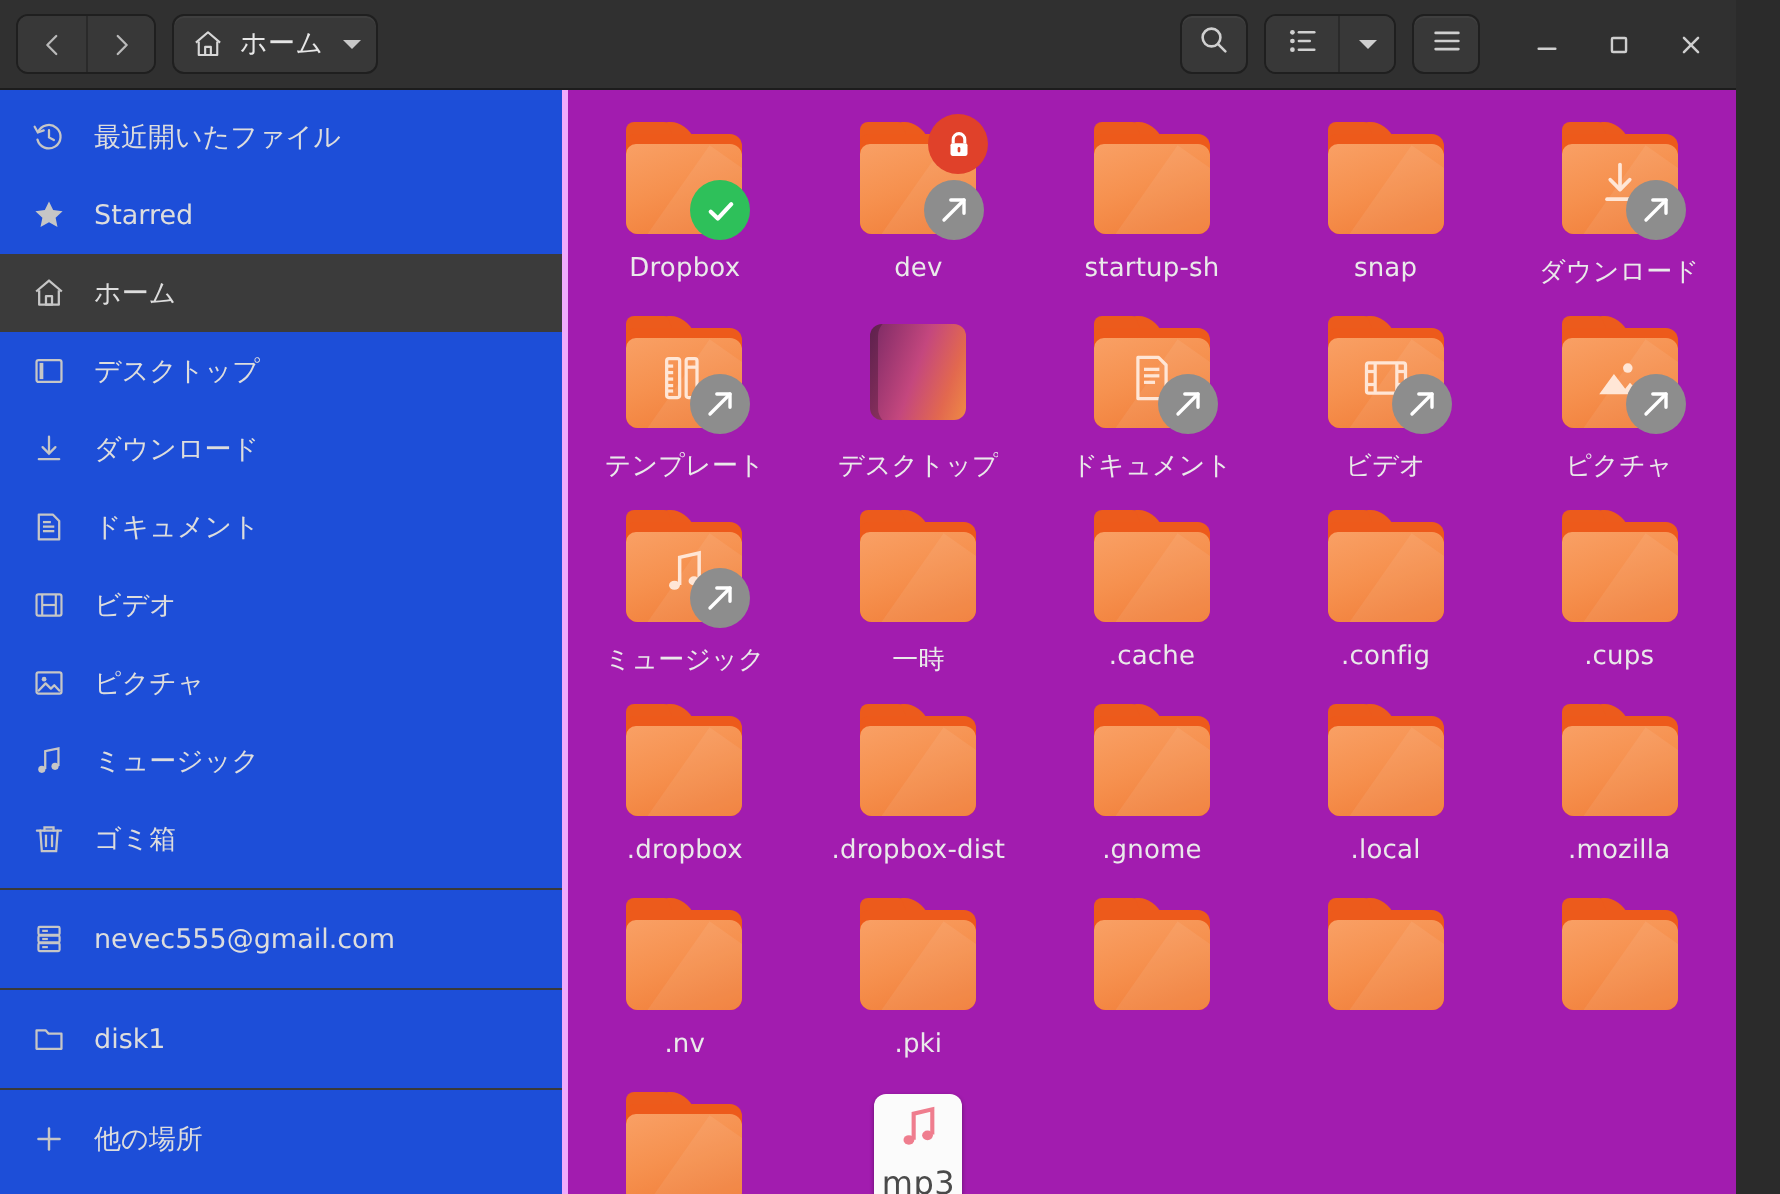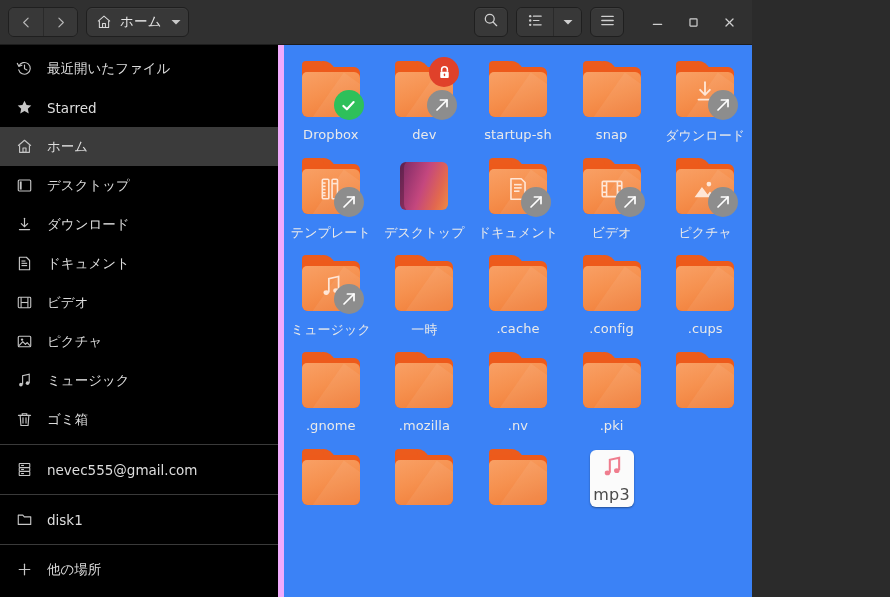--- a/index.html
+++ b/index.html
@@ -3,21 +3,21 @@
 <meta charset="utf-8">
 <style>
   * { box-sizing: border-box; margin: 0; padding: 0; }
   html, body {
     width: 890px; height: 597px;
     overflow: hidden;
     background: #2b2b2b;
     font-family: "DejaVu Sans", "Liberation Sans", sans-serif;
     -webkit-font-smoothing: antialiased;
   }
-  .window { width: 752px; height: 597px; display: flex; flex-direction: column; background:#2b2b2b;justify-content:space-between; }
+  .window { width: 868px; height: 597px; display: flex; flex-direction: column; background:#2b2b2b;justify-content:space-between; }
 
   
   .headerbar {
     height: 45px; flex: 0 0 45px;
     background: #303030;
     border-bottom: 1px solid #1c1c1c;
     display: flex; align-items: center;
     padding: 0 8px;
     position: relative;
   }
@@ -87,22 +87,22 @@
     display:flex; align-items:center; justify-content:center;
     color:#cfcfcf; cursor:pointer; border-radius:15px;
   }
 
   
   .body { flex: 1 1 auto; display: flex; min-height: 0; }
 
   
   .sidebar {
     width: 284px; flex: 0 0 284px;
-    background: #000000;
-    border-right: 6px solid #f0abfc;
+    background: #1d4ed8;
+    border-right: 3px solid #f0abfc;
     padding-top: 4px;
     overflow: hidden;
   }
   .sb-item {
     height: 39px;
     display: flex; align-items: center;
     gap: 14px;
     padding: 0 14px 0 16px;
     color: #ddd;
     font-size: 13.5px;
@@ -113,21 +113,21 @@
   .sb-icon {
     width: 17px; height: 17px; flex: 0 0 17px;
     display:flex; align-items:center; justify-content:center;
     color: #c6c6c6;
   }
   .sb-sep { height:1px; background:#3a3a3a; margin: 5px 0; }
 
   
   .content {
     flex: 1 1 auto;
-    background: #3b82f6;
+    background: #a21caf;
     overflow: hidden;
     padding: 8px 0 0 0;
   }
   .grid {
     display: grid;
     grid-template-columns: repeat(5, 1fr);
     row-gap: 2px;
   }
   .cell {
     height: 95px;
@@ -738,21 +738,51 @@
             <div class="label">.cups</div>
           </div>
           <div class="cell">
             <div class="icon-wrap">
               <div class="folder">
                 <div class="tab"></div>
                 <div class="back"></div>
                 <div class="front"></div>
               </div>
             </div>
+            <div class="label">.dropbox</div>
+          </div>
+          <div class="cell">
+            <div class="icon-wrap">
+              <div class="folder">
+                <div class="tab"></div>
+                <div class="back"></div>
+                <div class="front"></div>
+              </div>
+            </div>
+            <div class="label">.dropbox-dist</div>
+          </div>
+          <div class="cell">
+            <div class="icon-wrap">
+              <div class="folder">
+                <div class="tab"></div>
+                <div class="back"></div>
+                <div class="front"></div>
+              </div>
+            </div>
             <div class="label">.gnome</div>
+          </div>
+          <div class="cell">
+            <div class="icon-wrap">
+              <div class="folder">
+                <div class="tab"></div>
+                <div class="back"></div>
+                <div class="front"></div>
+              </div>
+            </div>
+            <div class="label">.local</div>
           </div>
           <div class="cell">
             <div class="icon-wrap">
               <div class="folder">
                 <div class="tab"></div>
                 <div class="back"></div>
                 <div class="front"></div>
               </div>
             </div>
             <div class="label">.mozilla</div>

